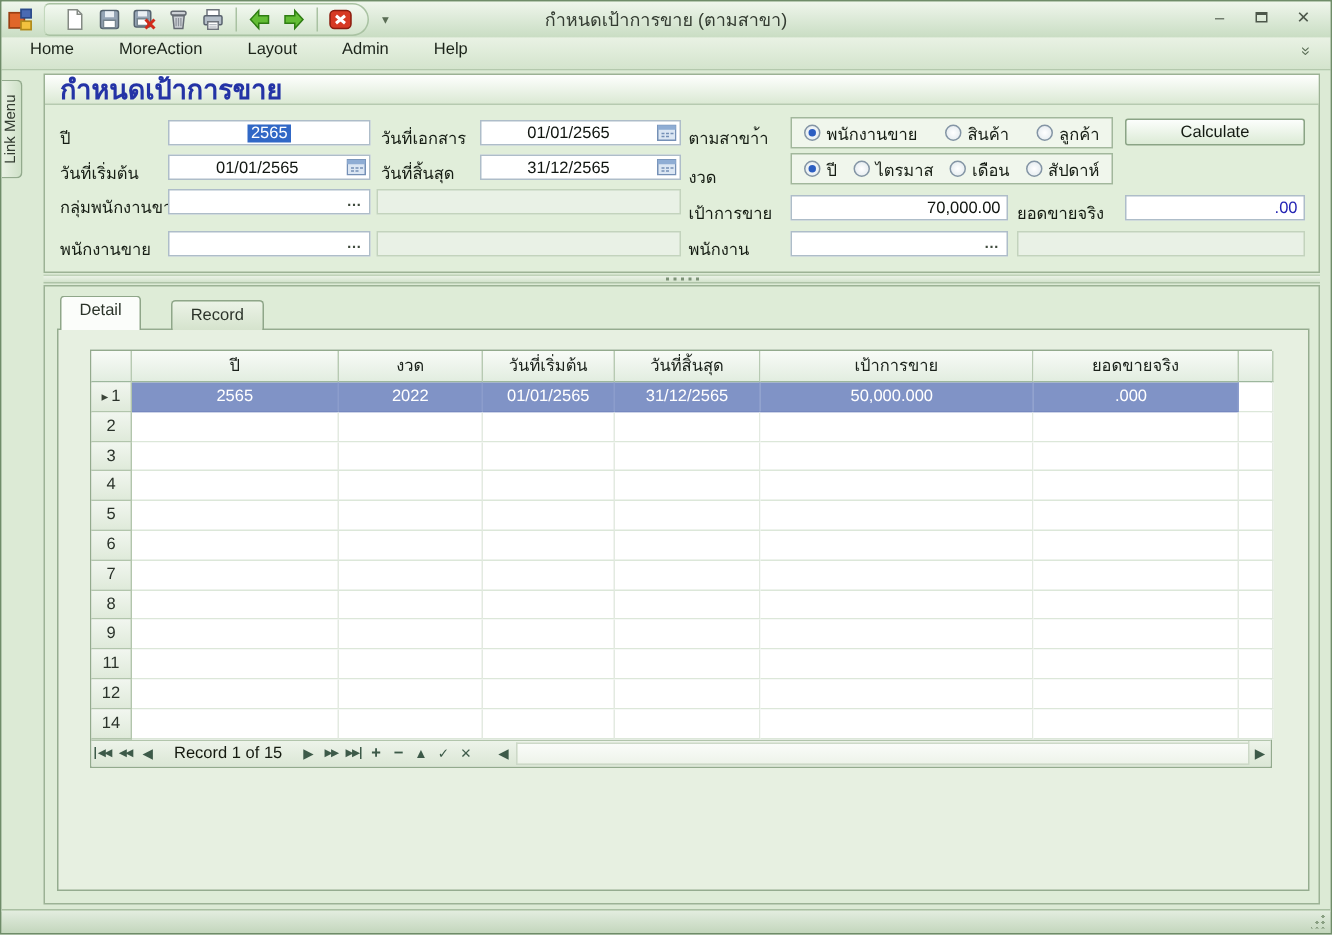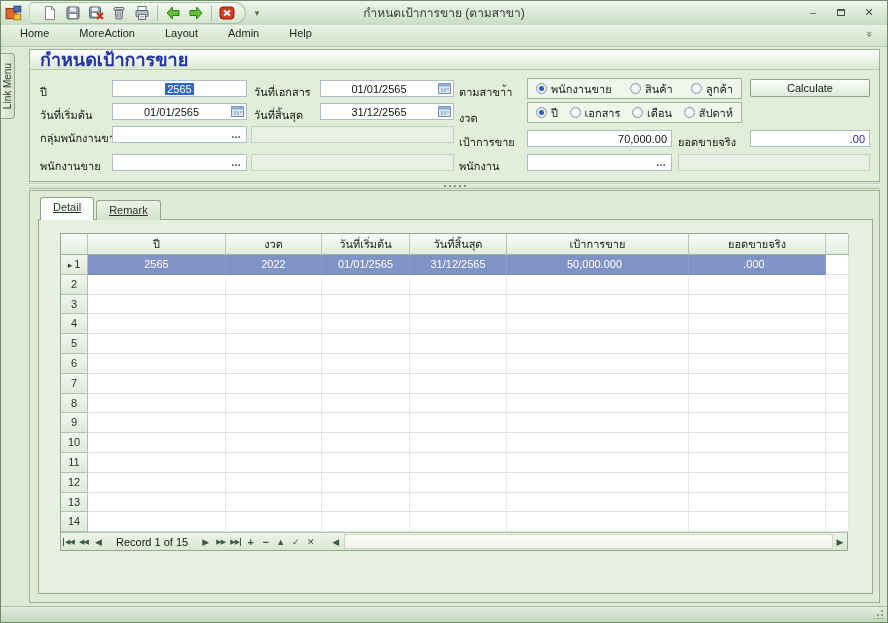--- a/index.html
+++ b/index.html
@@ -69,21 +69,21 @@
     display:flex;align-items:center;justify-content:center;}
   .splitter .dots5{display:flex;gap:3px;}
   .splitter .dots5 i{width:2px;height:2px;background:#7d9277;}
 
   
   .detail-outer{position:absolute;left:28px;top:143px;width:851px;height:413px;
     border:1px solid #9cb295;background:#deecd7;}
   .tabsrow{position:absolute;left:10px;top:6px;height:23px;display:flex;align-items:flex-end;z-index:3;}
   .tab{height:20px;line-height:19px;padding:0 12px;font-size:11px;color:#2c342a;text-align:center;
     border:1px solid #8fa689;border-bottom:none;border-radius:3px 3px 0 0;
-    background:linear-gradient(#ecf3e7,#d5e3cd);margin-right:2px;text-decoration:underline;}
+    background:linear-gradient(#ecf3e7,#d5e3cd);margin-right:20px;}
   .tab.active{height:23px;background:#fbfdfa;font-weight:normal;}
   .tab-page{position:absolute;left:8px;top:28px;width:835px;height:375px;
     border:1px solid #95ac8f;background:#e7f0e1;z-index:1;}
 
   
   .grid{position:absolute;left:21px;top:13px;width:788px;border:1px solid #93aa8d;background:#fff;}
   .ghead{display:flex;height:21px;}
   .ghc{background:linear-gradient(#f8fbf7,#e2ede0);border-right:1px solid #b7cab2;border-bottom:1px solid #9db79d;
     font-size:11px;color:#1a211a;text-align:center;line-height:20px;overflow:hidden;white-space:nowrap;flex:none;}
   .gbody{position:relative;}
@@ -270,21 +270,21 @@
             </svg>
         </div>
         <div class="flabel" style="left:429px;top:39px;">งวด</div>
         <div class="rgroup" style="left:497px;top:32px;width:215px;justify-content:space-between;">
             <span class="radio sel">
               <span class="rdot"></span>
               <span class="radio-option-label">ปี</span>
             </span>
             <span class="radio">
               <span class="rdot"></span>
-              <span class="radio-option-label">เอกสาร</span>
+              <span class="radio-option-label">ไตรมาส</span>
             </span>
             <span class="radio">
               <span class="rdot"></span>
               <span class="radio-option-label">เดือน</span>
             </span>
             <span class="radio">
               <span class="rdot"></span>
               <span class="radio-option-label">สัปดาห์</span>
             </span>
           </div>
@@ -322,21 +322,21 @@
           <i></i>
           <i></i>
           <i></i>
           <i></i>
         </div>
     </div>
 
     <div class="detail-outer">
       <div class="tabsrow">
           <div class="tab active">Detail</div>
-          <div class="tab">Remark</div>
+          <div class="tab">Record</div>
         </div>
       <div class="tab-page">
         <div class="grid">
           <div class="ghead">
               <div class="ghc" style="width: 27px;"></div>
               <div class="ghc" style="width: 138px;">ปี</div>
               <div class="ghc" style="width: 96px;">งวด</div>
               <div class="ghc" style="width: 88px;">วันที่เริ่มต้น</div>
               <div class="ghc" style="width: 97px;">วันที่สิ้นสุด</div>
               <div class="ghc" style="width: 182px;">เป้าการขาย</div>
@@ -428,51 +428,31 @@
                 <div class="gc ind" style="width: 27px;"><span>9</span></div>
                 <div class="gc c" style="width: 138px;"></div>
                 <div class="gc c" style="width: 96px;"></div>
                 <div class="gc c" style="width: 88px;"></div>
                 <div class="gc c" style="width: 97px;"></div>
                 <div class="gc r" style="width: 182px;"></div>
                 <div class="gc r" style="width: 137px;"></div>
                 <div class="gc fill" style="width: 23px;"></div>
               </div>
               <div class="grow">
-                <div class="gc ind" style="width: 27px;"><span>10</span></div>
-                <div class="gc c" style="width: 138px;"></div>
-                <div class="gc c" style="width: 96px;"></div>
-                <div class="gc c" style="width: 88px;"></div>
-                <div class="gc c" style="width: 97px;"></div>
-                <div class="gc r" style="width: 182px;"></div>
-                <div class="gc r" style="width: 137px;"></div>
-                <div class="gc fill" style="width: 23px;"></div>
-              </div>
-              <div class="grow">
                 <div class="gc ind" style="width: 27px;"><span>11</span></div>
                 <div class="gc c" style="width: 138px;"></div>
                 <div class="gc c" style="width: 96px;"></div>
                 <div class="gc c" style="width: 88px;"></div>
                 <div class="gc c" style="width: 97px;"></div>
                 <div class="gc r" style="width: 182px;"></div>
                 <div class="gc r" style="width: 137px;"></div>
                 <div class="gc fill" style="width: 23px;"></div>
               </div>
               <div class="grow">
                 <div class="gc ind" style="width: 27px;"><span>12</span></div>
-                <div class="gc c" style="width: 138px;"></div>
-                <div class="gc c" style="width: 96px;"></div>
-                <div class="gc c" style="width: 88px;"></div>
-                <div class="gc c" style="width: 97px;"></div>
-                <div class="gc r" style="width: 182px;"></div>
-                <div class="gc r" style="width: 137px;"></div>
-                <div class="gc fill" style="width: 23px;"></div>
-              </div>
-              <div class="grow">
-                <div class="gc ind" style="width: 27px;"><span>13</span></div>
                 <div class="gc c" style="width: 138px;"></div>
                 <div class="gc c" style="width: 96px;"></div>
                 <div class="gc c" style="width: 88px;"></div>
                 <div class="gc c" style="width: 97px;"></div>
                 <div class="gc r" style="width: 182px;"></div>
                 <div class="gc r" style="width: 137px;"></div>
                 <div class="gc fill" style="width: 23px;"></div>
               </div>
               <div class="grow">
                 <div class="gc ind" style="width: 27px;"><span>14</span></div>

